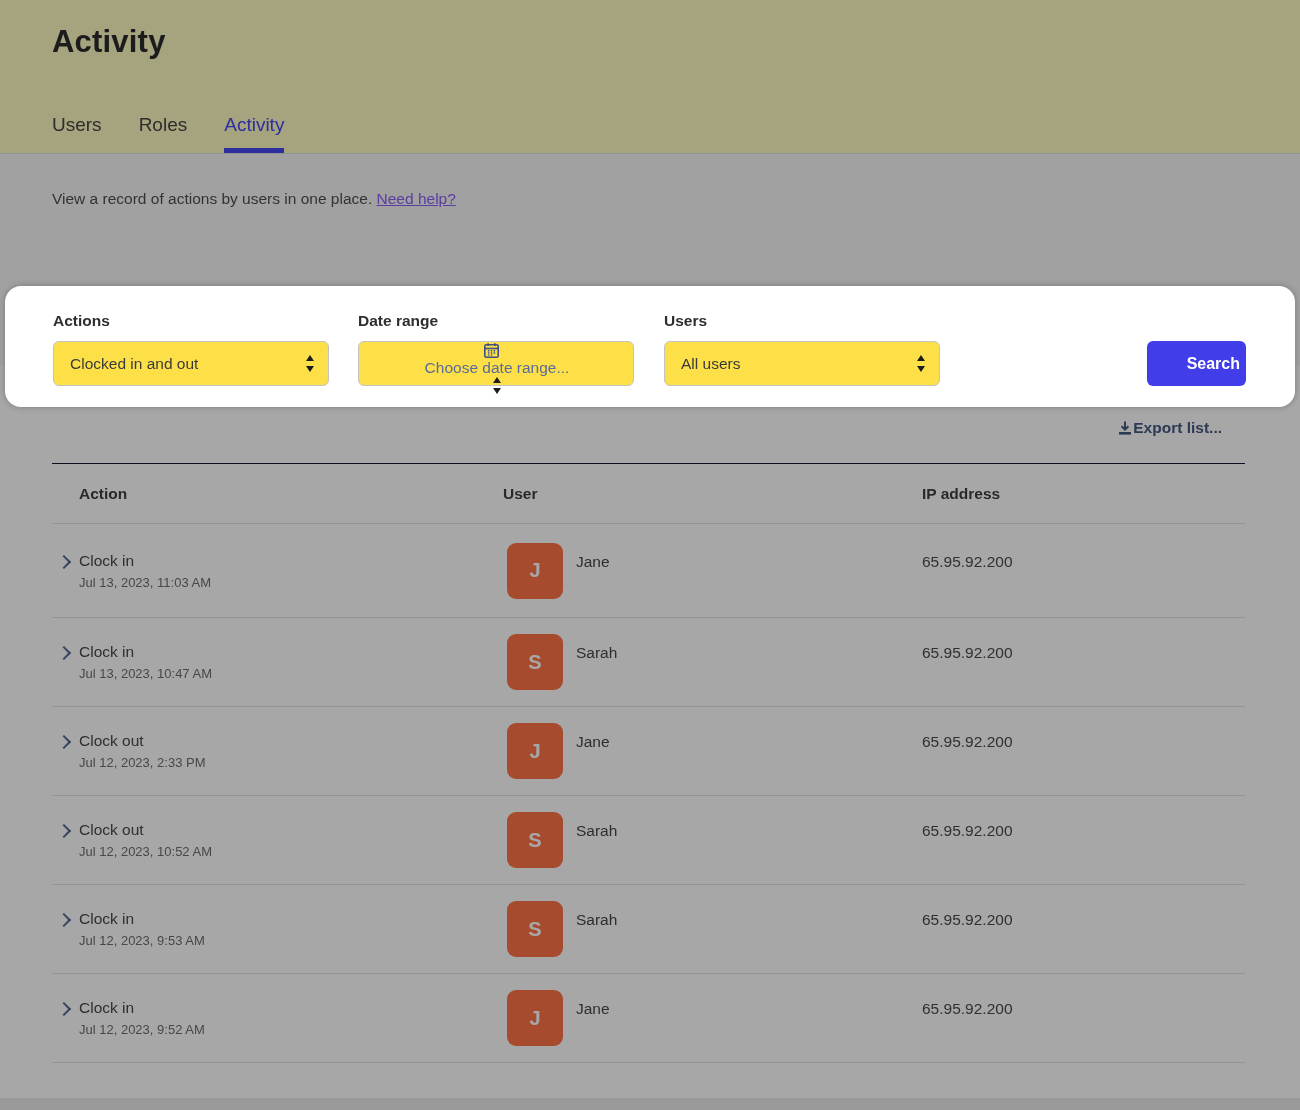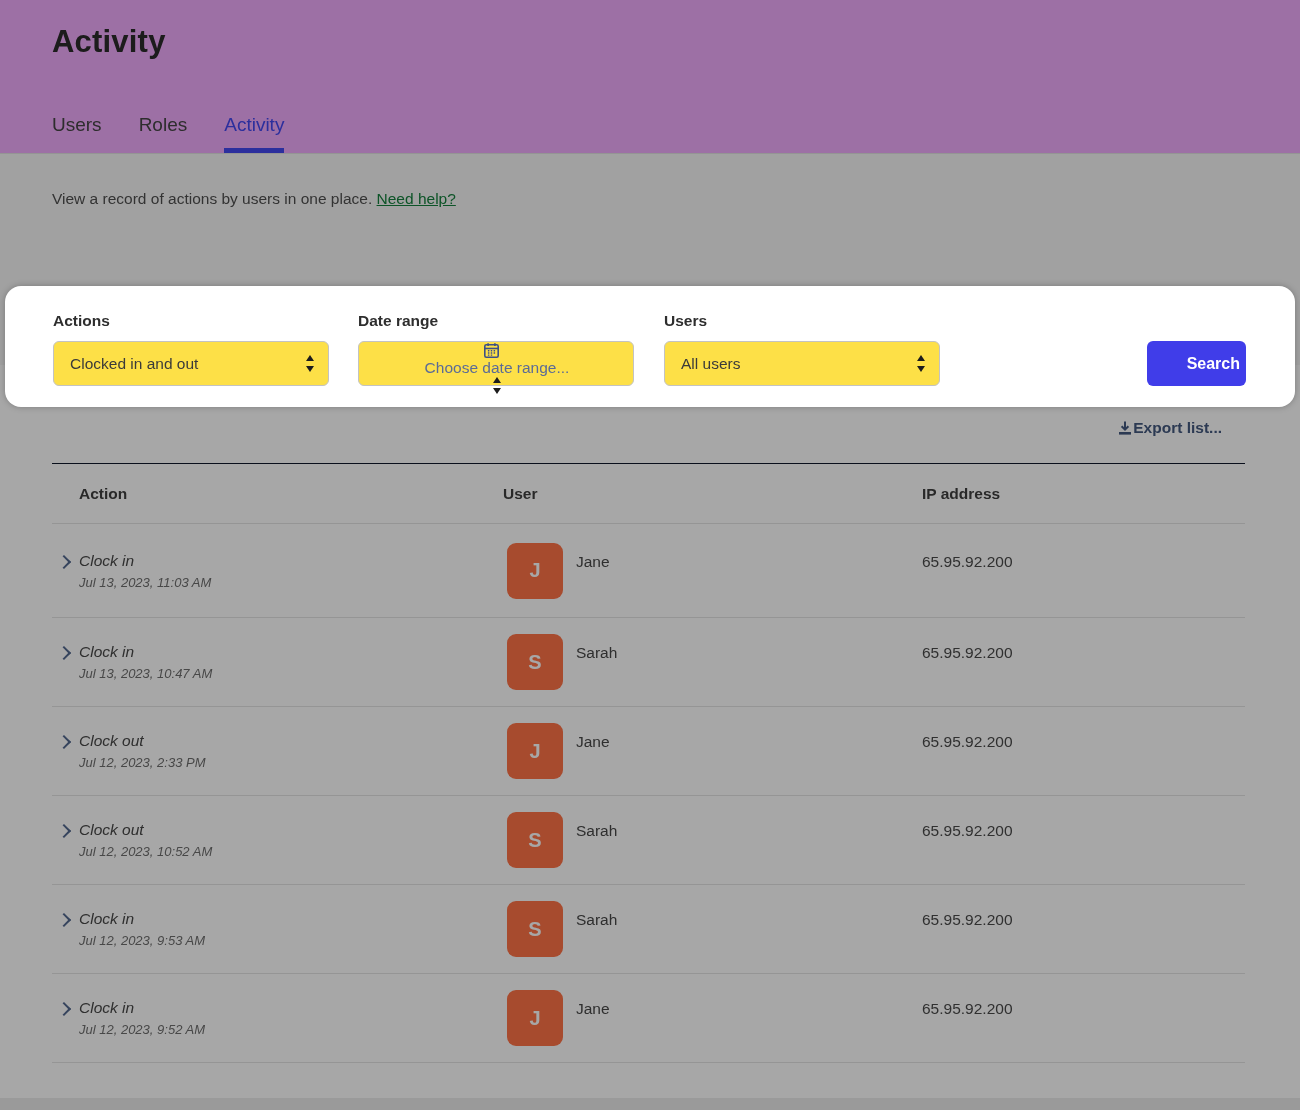--- a/index.html
+++ b/index.html
@@ -3,47 +3,47 @@
 <meta charset="utf-8">
 <style>
   html,body{margin:0;padding:0;}
   body{
     width:1300px;height:1110px;position:relative;overflow:hidden;
     background:#ffffff;
     font-family:"Liberation Sans","DejaVu Sans",sans-serif;
     -webkit-font-smoothing:antialiased;
   }
   
-  .header-section{position:absolute;top:0;left:0;right:0;height:153px;background:#f0abfc;text-decoration:underline;}
+  .header-section{position:absolute;top:0;left:0;right:0;height:153px;background:#fef9c3;text-decoration:underline;}
   .page-title{position:absolute;left:52px;top:24px;font-size:31px;font-weight:700;color:#2b2b2b;letter-spacing:.2px;}
   .tabs{position:absolute;left:52px;bottom:0;display:flex;gap:37px;}
   .tab{font-size:19px;color:#454545;padding-bottom:12px;border-bottom:5px solid transparent;cursor:pointer;}
   .tab.active{color:var(--accent);border-bottom-color:var(--accent);}
 
   .band{position:absolute;top:153px;left:0;right:0;height:212px;background:#f6f6f6;border-top:1px solid #e2e2e2;box-sizing:border-box;}
   .description{position:absolute;left:52px;top:36px;font-size:15.5px;color:#4f4f4f;}
-  .description .help-link{color:#15803d;text-decoration:underline;cursor:pointer;}
+  .description .help-link{color:#8b5cf6;text-decoration:underline;cursor:pointer;}
 
   .main{position:absolute;top:365px;left:0;right:0;bottom:0;background:#ffffff;}
   .footer-strip{position:absolute;bottom:0;left:0;right:0;height:12px;background:#ececec;}
 
   .export{position:absolute;top:54px;right:78px;display:flex;align-items:center;
           color:var(--export-link);font-weight:600;font-size:15.5px;cursor:pointer;}
   .export svg{display:block;}
 
   .table{position:absolute;left:52px;top:98px;width:1193px;}
   .thead{display:grid;grid-template-columns:451px 419px 1fr;height:59px;align-items:center;
          border-top:1px solid #0f172a;border-bottom:1px solid #e4e4e4;
          color:#3f3f3f;font-weight:600;font-size:15.5px;}
   .th-action{padding-left:27px;}
   .th-user{padding-left:0px;}
 
   .row{display:grid;grid-template-columns:451px 419px 1fr;height:88px;border-bottom:1px solid #e4e4e4;}
   .row:first-child{height:93px;}
-  .action-cell{position:relative;padding-left:27px;display:flex;flex-direction:column;justify-content:center;gap:5px;font-style:italic;}
+  .action-cell{position:relative;padding-left:27px;display:flex;flex-direction:column;justify-content:center;gap:5px;}
   .chevron{position:absolute;left:7px;top:50%;margin-top:-14px;width:8px;height:8px;
            border-top:2px solid #53688f;border-right:2px solid #53688f;transform:rotate(45deg);cursor:pointer;}
   .action-title{font-size:15.5px;color:#484848;}
   .action-date{font-size:13px;color:#6e6e6e;}
   .user-cell{display:flex;align-items:center;gap:13px;padding-left:4px;}
   .avatar{width:56px;height:56px;border-radius:9px;background:var(--avatar-bg);
           display:flex;align-items:center;justify-content:center;
           color:#ffffff;font-size:20px;font-weight:700;}
   .user-name{font-size:15.5px;color:#484848;position:relative;top:-9px;}
   .ip-cell{display:flex;align-items:center;}

